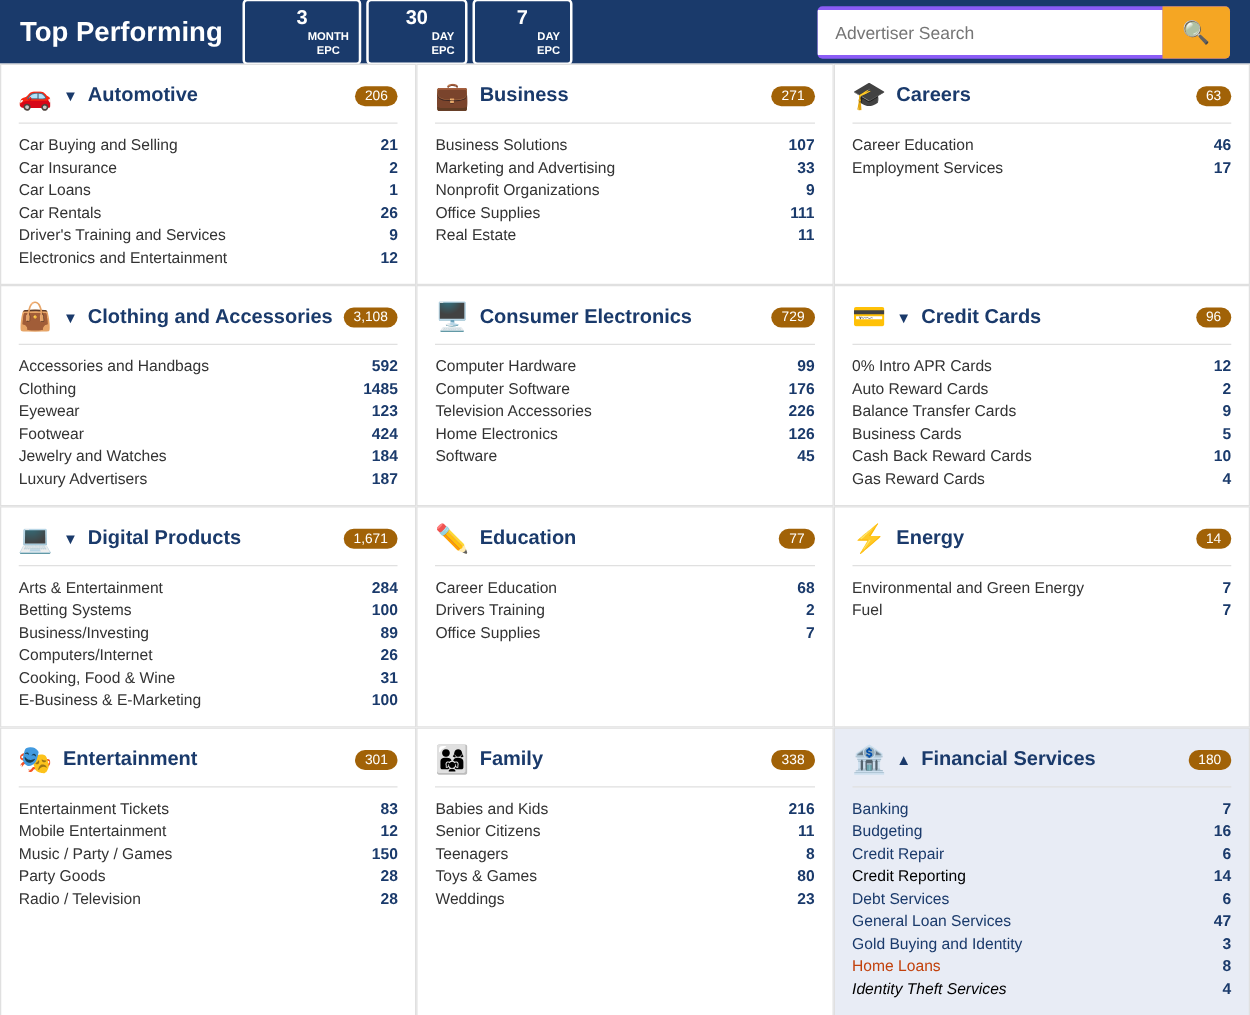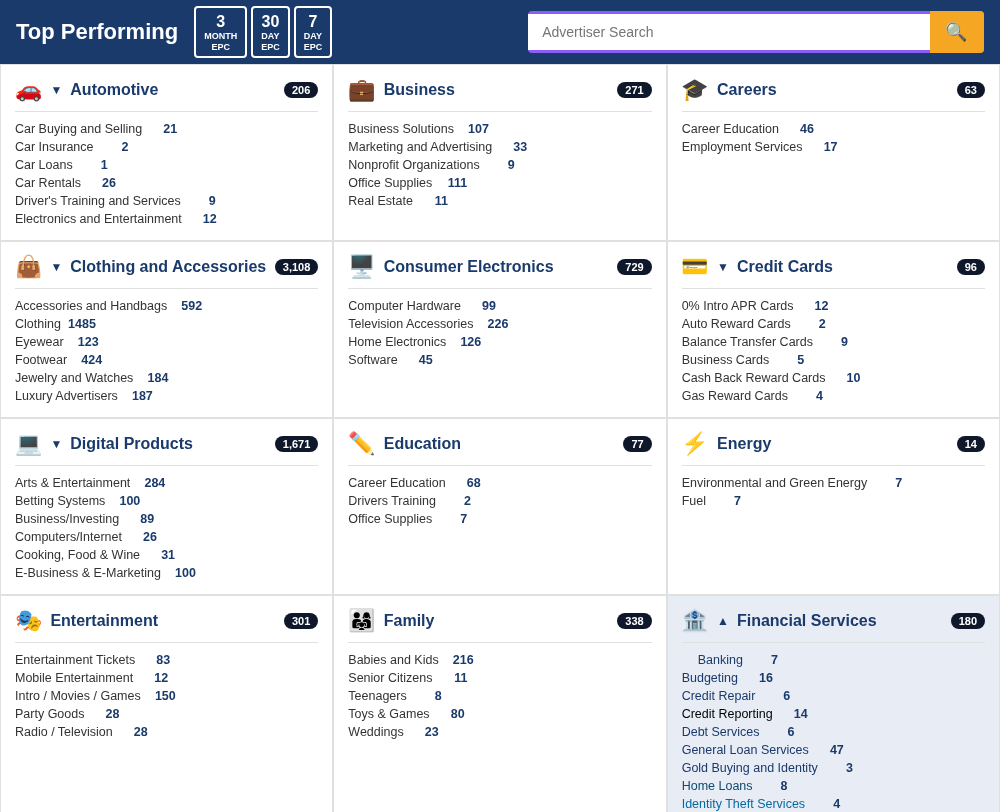--- a/index.html
+++ b/index.html
@@ -4,21 +4,21 @@
   <style>
     * { box-sizing: border-box; margin: 0; padding: 0; }
     body { font-family: Arial, sans-serif; font-size: 13px; background: #f0f0f0; }
 
     
     .header {
       background: #1a3a6b;
       display: flex;
       align-items: center;
       padding: 0 16px;
-      height: 64px;
+      height: 51px;
       gap: 16px;
     }
     .header-title {
       color: white;
       font-size: 22px;
       font-weight: bold;
       white-space: nowrap;
     }
     .epc-buttons {
       display: flex;
@@ -30,21 +30,21 @@
       border-radius: 4px;
       color: white;
       padding: 4px 8px;
       font-size: 12px;
       font-weight: bold;
       cursor: pointer;
       text-align: center;
       line-height: 1.2;
     }
     .epc-btn .big { font-size: 16px; display: block; }
-    .epc-btn .small { font-size: 9px; display: block; }
+    .epc-btn .small { font-size: 9px; display: block; margin-left: 42px; }
     .search-area {
       flex: 1;
       display: flex;
       align-items: center;
       background: #8b5cf6;
       border-radius: 4px;
       overflow: hidden;
       margin-left: 180px;
       justify-content: space-between;
     }
@@ -98,29 +98,30 @@
     .cat-icon {
       font-size: 22px;
       color: #1a3a6b;
     }
     .cat-title {
       font-size: 16px;
       font-weight: bold;
       color: #1a3a6b;
     }
     .cat-count {
-      background: #0f172a;
+      background: #a16207;
       color: white;
       border-radius: 10px;
       padding: 2px 8px;
       font-size: 11px;
-      font-weight: bold;
+      font-weight: normal;
     }
     .cat-row {
       display: flex;
+      justify-content: space-between;
       padding: 2px 0;
       font-size: 12.5px;
       color: #333;
     }
     .cat-row .count {
       font-weight: bold;
       color: #1a3a6b;
       min-width: 35px;
       text-align: right;
     }
@@ -276,20 +277,24 @@
           <span class="cat-icon">🖥️</span>
           <span class="cat-title">Consumer Electronics</span>
         </div>
         <span class="cat-count">729</span>
       </div>
       <div class="cat-row">
         <span class="name">Computer Hardware</span>
         <span class="count">99</span>
       </div>
       <div class="cat-row">
+        <span class="name">Computer Software</span>
+        <span class="count">176</span>
+      </div>
+      <div class="cat-row">
         <span class="name">Television Accessories</span>
         <span class="count">226</span>
       </div>
       <div class="cat-row">
         <span class="name">Home Electronics</span>
         <span class="count">126</span>
       </div>
       <div class="cat-row">
         <span class="name">Software</span>
         <span class="count">45</span>
@@ -411,21 +416,21 @@
       </div>
       <div class="cat-row">
         <span class="name">Entertainment Tickets</span>
         <span class="count">83</span>
       </div>
       <div class="cat-row">
         <span class="name">Mobile Entertainment</span>
         <span class="count">12</span>
       </div>
       <div class="cat-row">
-        <span class="name">Intro / Movies / Games</span>
+        <span class="name">Music / Party / Games</span>
         <span class="count">150</span>
       </div>
       <div class="cat-row">
         <span class="name">Party Goods</span>
         <span class="count">28</span>
       </div>
       <div class="cat-row">
         <span class="name">Radio / Television</span>
         <span class="count">28</span>
       </div>
@@ -462,21 +467,21 @@
     <div class="cat-card highlighted">
       <div class="cat-header">
         <div class="cat-header-left">
           <span class="cat-icon">🏦</span>
           <span class="toggle-arrow">▲</span>
           <span class="cat-title">Financial Services</span>
         </div>
         <span class="cat-count">180</span>
       </div>
       <div class="cat-row">
-        <span class="name" style="color: rgb(26, 58, 107); cursor: pointer; margin-left: 16px;">Banking</span>
+        <span class="name" style="color: rgb(26, 58, 107); cursor: pointer;">Banking</span>
         <span class="count">7</span>
       </div>
       <div class="cat-row">
         <span class="name" style="color: rgb(26, 58, 107); cursor: pointer;">Budgeting</span>
         <span class="count">16</span>
       </div>
       <div class="cat-row">
         <span class="name" style="color: rgb(26, 58, 107); cursor: pointer;">Credit Repair</span>
         <span class="count">6</span>
       </div>
@@ -490,21 +495,21 @@
       </div>
       <div class="cat-row">
         <span class="name" style="color: rgb(26, 58, 107); cursor: pointer;">General Loan Services</span>
         <span class="count">47</span>
       </div>
       <div class="cat-row">
         <span class="name" style="color: rgb(26, 58, 107); cursor: pointer;">Gold Buying and Identity</span>
         <span class="count">3</span>
       </div>
       <div class="cat-row">
-        <span class="name" style="color: #0c4a6e; cursor: pointer;">Home Loans</span>
+        <span class="name" style="color: #c2410c; cursor: pointer;">Home Loans</span>
         <span class="count">8</span>
       </div>
       <div class="cat-row">
-        <span class="name" style="color: #0369a1; cursor: pointer;">Identity Theft Services</span>
+        <span class="name" style="color: #000000; cursor: pointer; font-style: italic;">Identity Theft Services</span>
         <span class="count">4</span>
       </div>
     </div>
   </div>
 
 </body></html>

